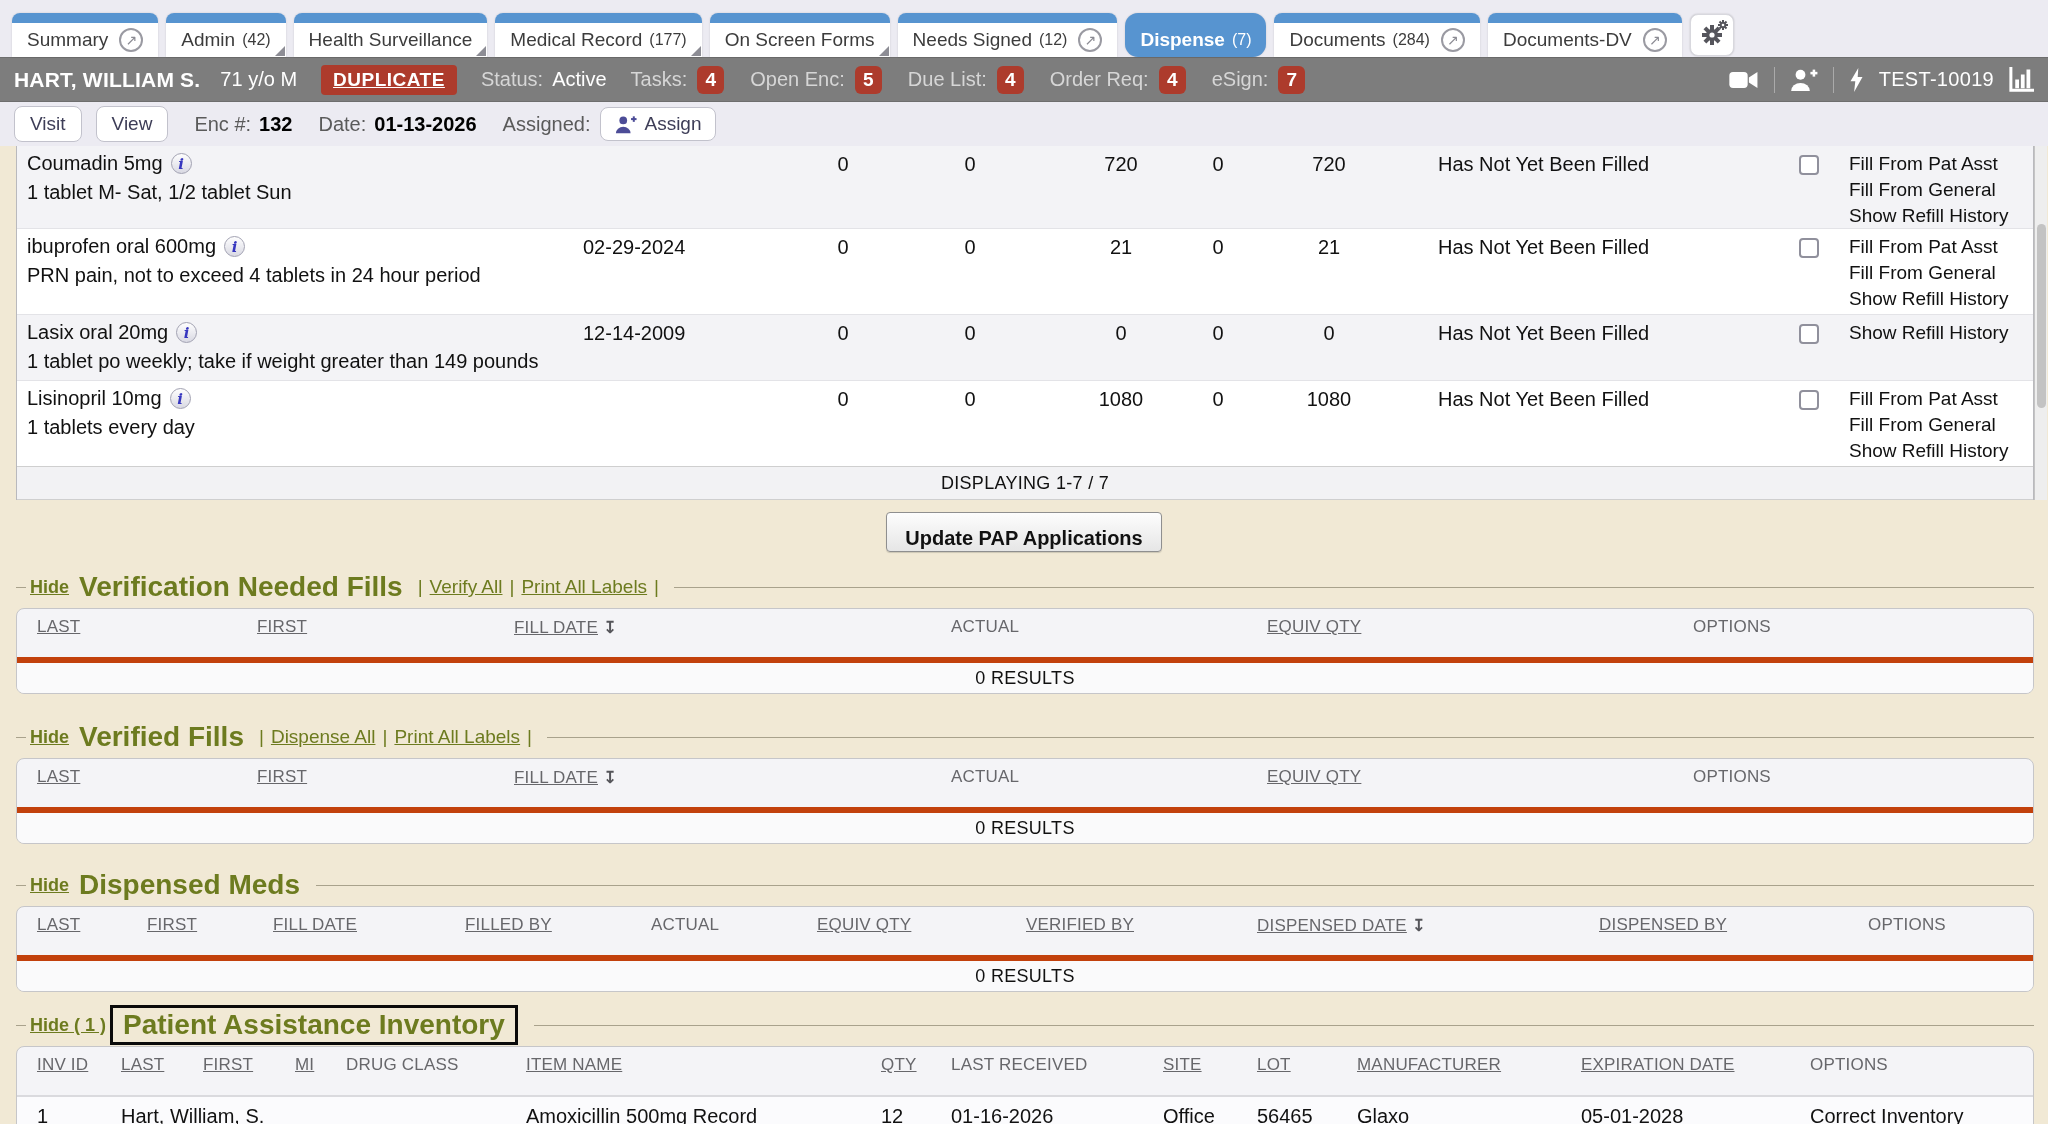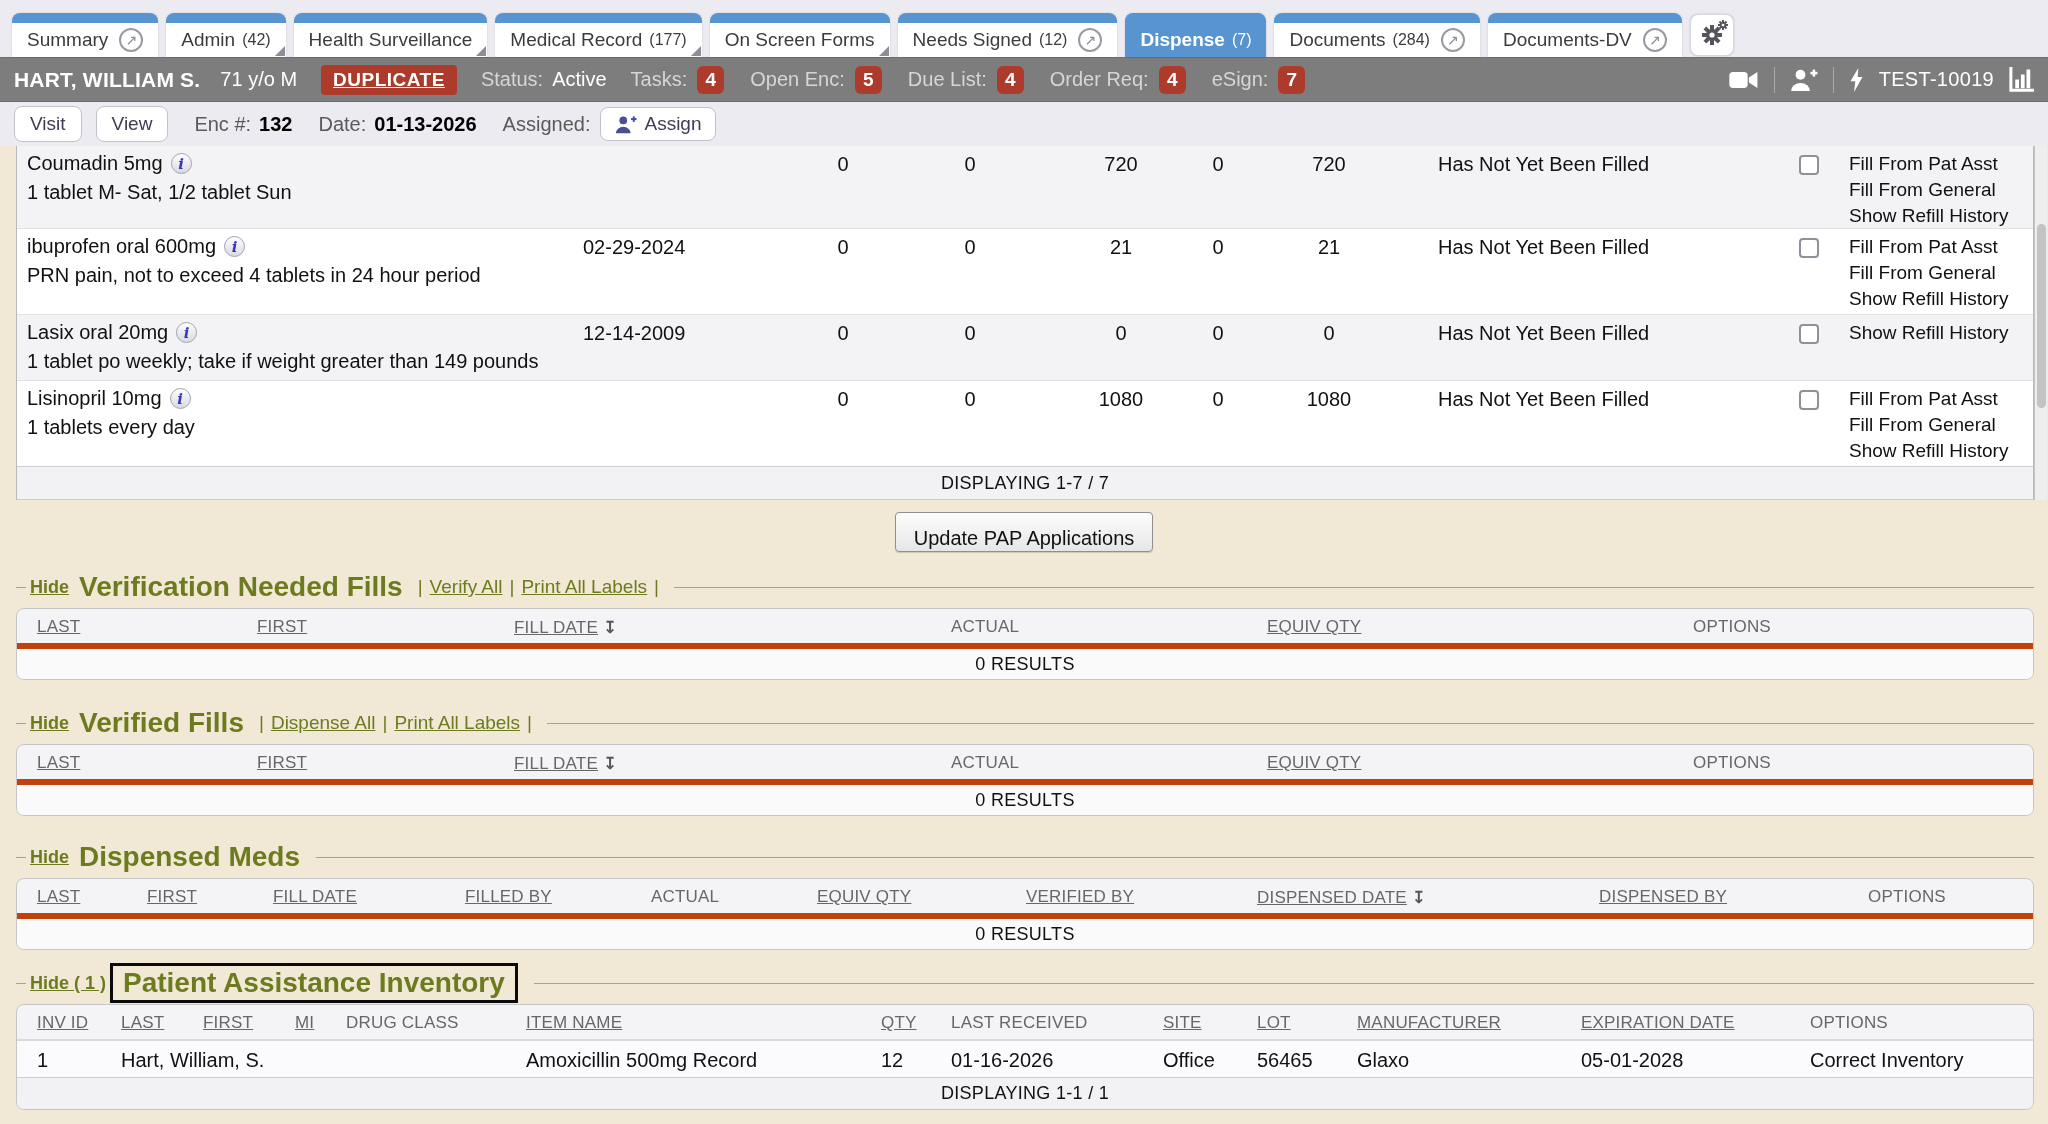--- a/index.html
+++ b/index.html
@@ -17,21 +17,21 @@
     height: 57px; background: #ecebf2;
     display: flex; align-items: flex-end; padding: 0 0 0 12px;
   }
   .tab-list { display: flex; align-items: flex-end; gap: 8px; }
   .tab {
     height: 44px; background: linear-gradient(#5794d0 0 10px, #ffffff 10px);
     border-radius: 8px 8px 0 0; display: flex; align-items: center;
     padding: 10px 15px 0 15px; gap: 7px; position: relative; cursor: pointer;
     box-shadow: 0 0 2px rgba(0,0,0,.15);
   }
-  .tab.active { background: #5794d0; }
+  .tab.active { background: #5794d0; border-radius: 13px; }
   .tab-label { font-size: 19px; color: #3c3c3c; white-space: nowrap; }
   .tab-count { font-size: 16px; color: #3c3c3c; white-space: nowrap; }
   .tab.active .tab-label { color: #fff; font-weight: bold; }
   .tab.active .tab-count { color: #fff; }
   .ext-icon {
     width: 24px; height: 24px; border: 2px solid #9a9aa2; border-radius: 50%;
     color: #8b8b93; font-size: 14px; display: inline-flex; align-items: center;
     justify-content: center; font-family: "DejaVu Sans", sans-serif; margin-left: 4px;
   }
   .fold {
@@ -134,41 +134,42 @@
     background: #c3c3c3; border-radius: 5px;
   }
 
   
   .pap-row { display: flex; justify-content: center; margin-top: 12px; height: 40px; }
   .pap-btn {
     font-family: "Liberation Sans", sans-serif; font-size: 20px; color: #111;
     background: linear-gradient(#fdfdfd, #e6e6e6); border: 1px solid #8f8f8f;
     border-radius: 4px; padding: 14px 18px; cursor: pointer;
     box-shadow: 0 1px 1px rgba(0,0,0,.15);
+    font-weight: bold;
   }
 
   
   .sec { margin: 0 14px 0 16px; }
   .sec-head { display: flex; align-items: center; padding-left: 0; height: 42px; }
   .lead-line { width: 10px; border-top: 1px solid #a9a28c; align-self: center; margin-right: 4px; }
   .hide-link {
     color: #6d7b1f; font-weight: bold; font-size: 18px; text-decoration: underline;
     cursor: pointer; white-space: nowrap; text-align: right;
   }
   .sec-title { color: #6d7b1f; font-weight: bold; font-size: 28px; margin: 0 8px 0 10px; white-space: nowrap; }
   .sec-title.boxed { border: 3px solid #0a0a0a; padding: 1px 10px; margin-left: 4px; }
   .sep { color: #6d7b1f; font-size: 19px; margin: 0 7px; }
   .sec-link { color: #6d7b1f; font-size: 19px; text-decoration: underline; cursor: pointer; white-space: nowrap; }
   .tail-line { flex: 1; border-top: 1px solid #a9a28c; margin-left: 8px; }
 
   .sec-table {
     width: 2018px; background: #f4f4f7; border: 1px solid #c6c6c9;
     border-radius: 8px; overflow: hidden;
   }
-  .sec-cols { position: relative; height: 34px; }
+  .sec-cols { position: relative; height: 48px; }
   .col-h {
     position: absolute; top: 8px; font-size: 17px; color: #67676b;
     letter-spacing: .2px; white-space: nowrap;
   }
   .col-h.sortable { text-decoration: underline; cursor: pointer; }
   .sort-glyph { font-family: "DejaVu Sans", sans-serif; font-size: 17px; color: #55555a; margin-left: 5px; font-weight: bold; text-decoration: none; display: inline-block; }
   .sec-results {
     height: 36px; border-top: 6px solid #c2410c; background: #fafafb;
     display: flex; align-items: center; justify-content: center;
     font-size: 18px; color: #111; letter-spacing: .3px;

